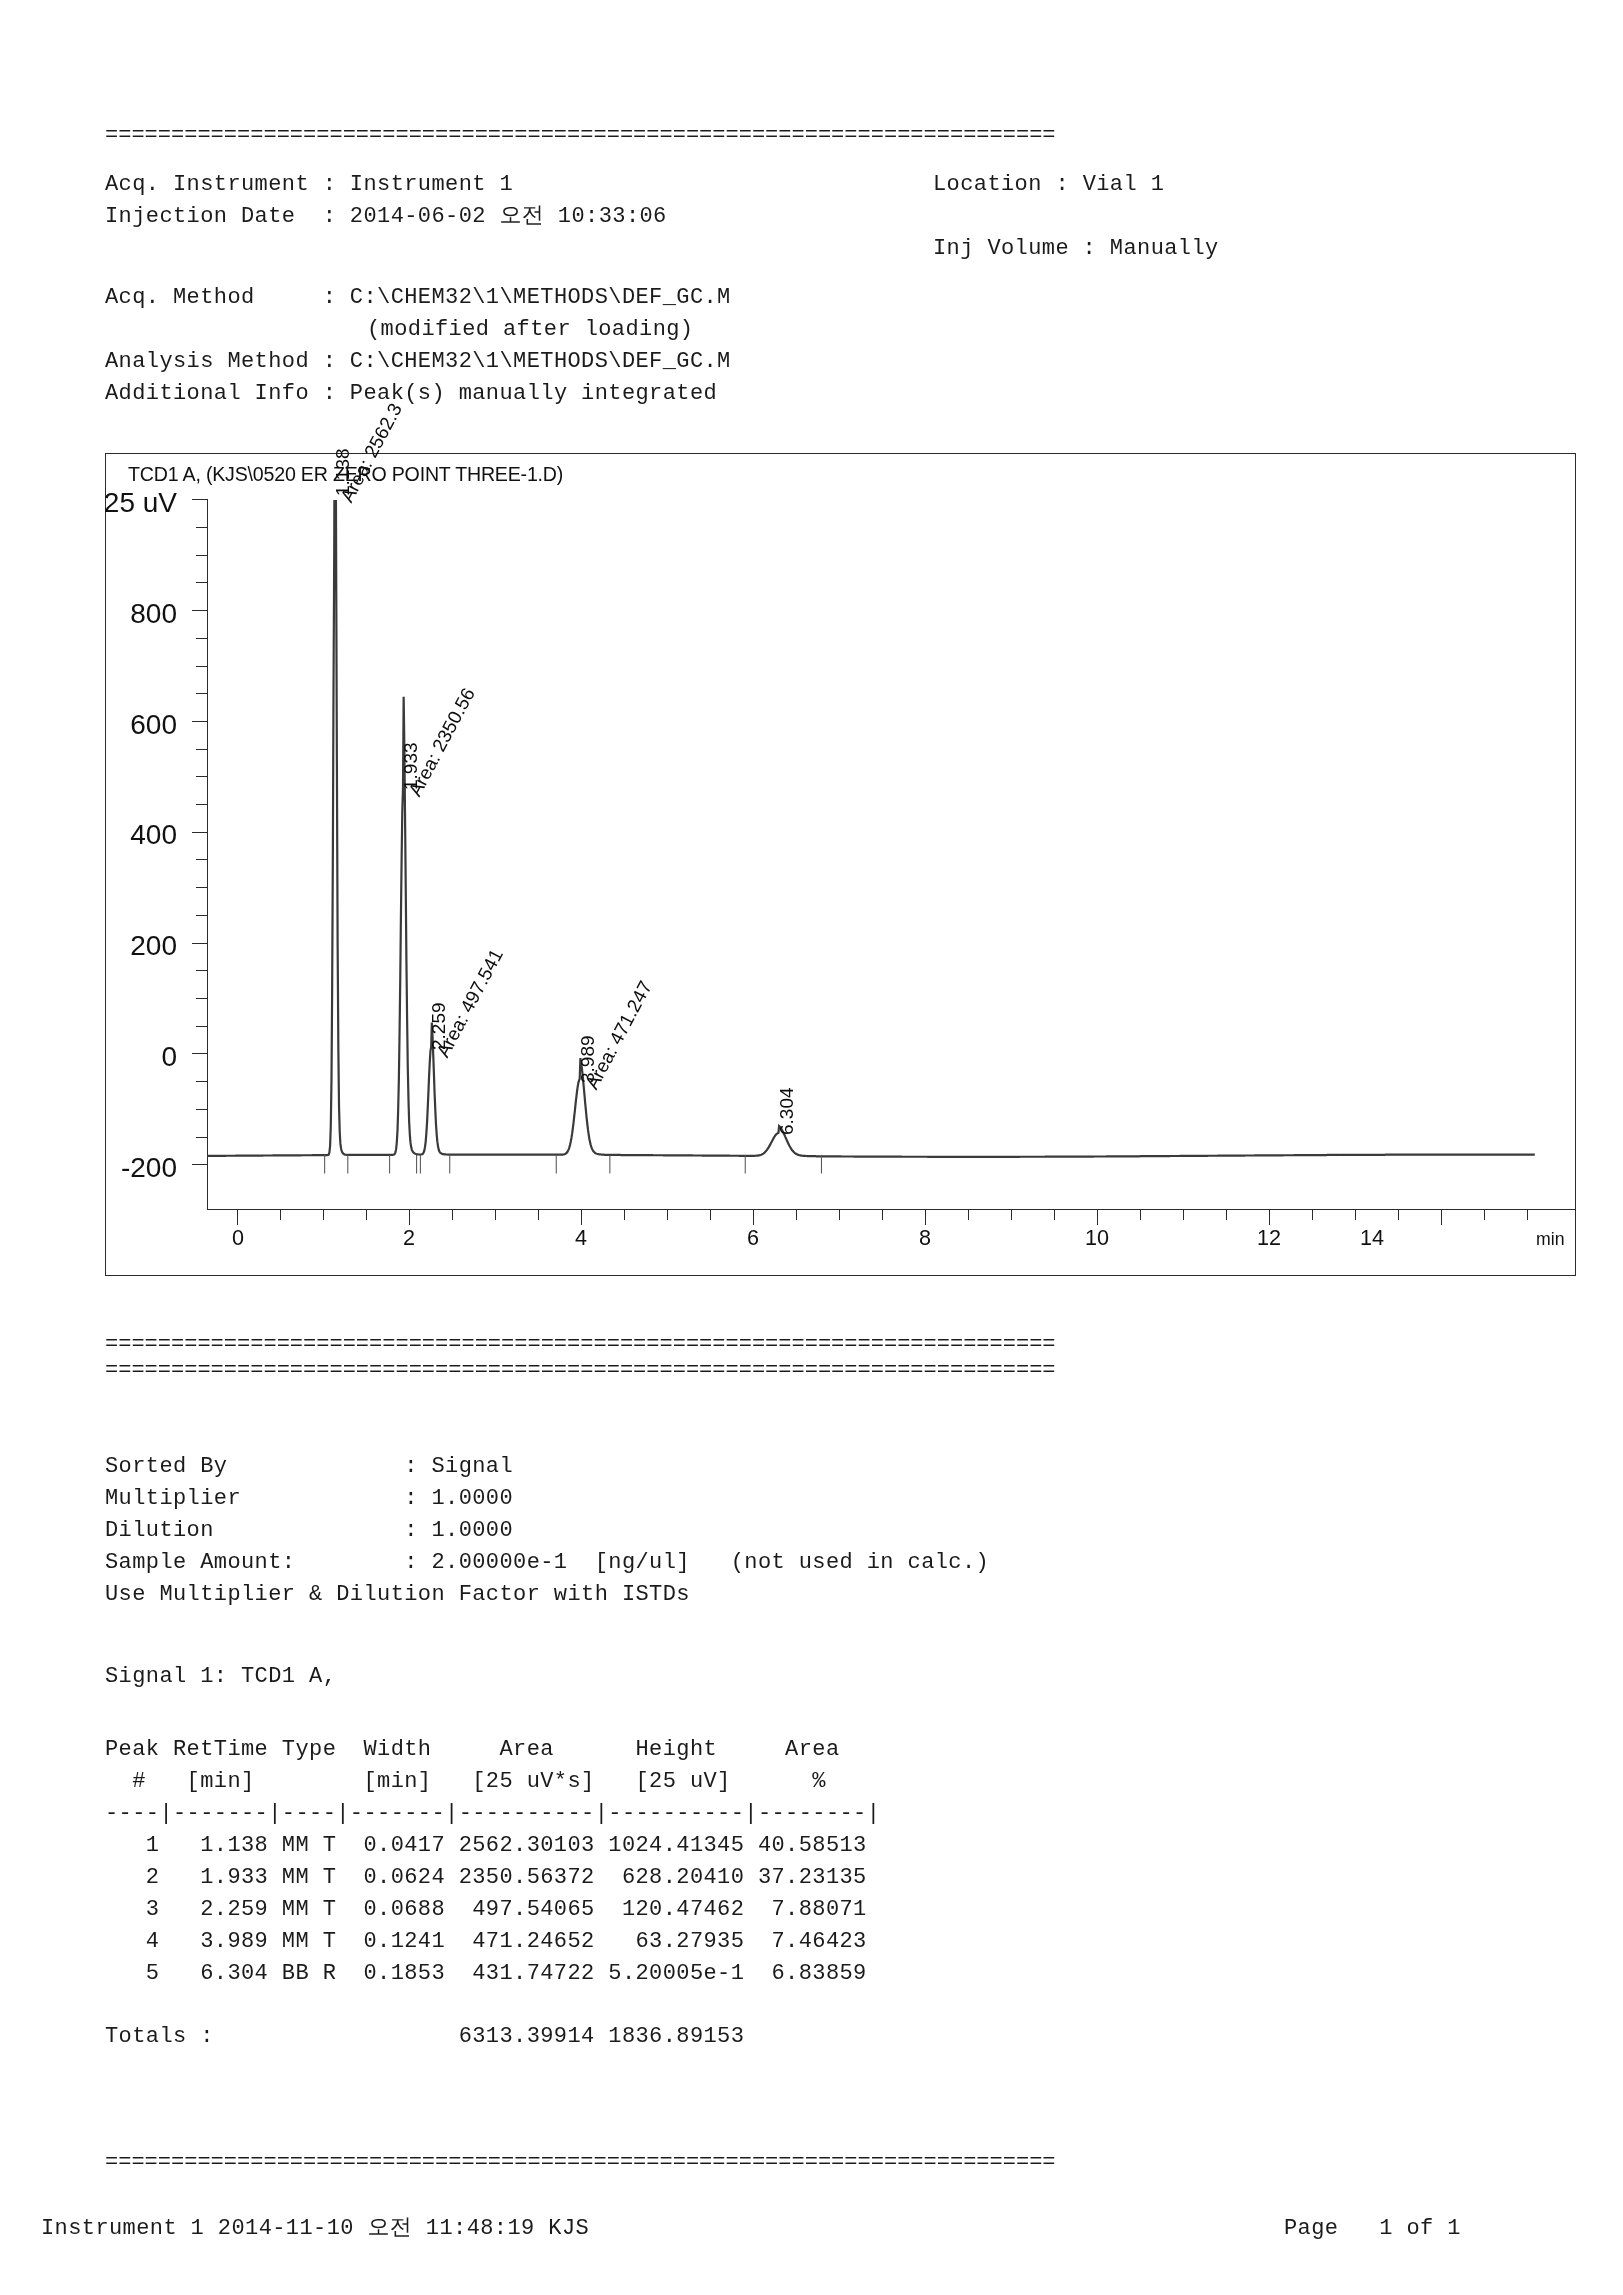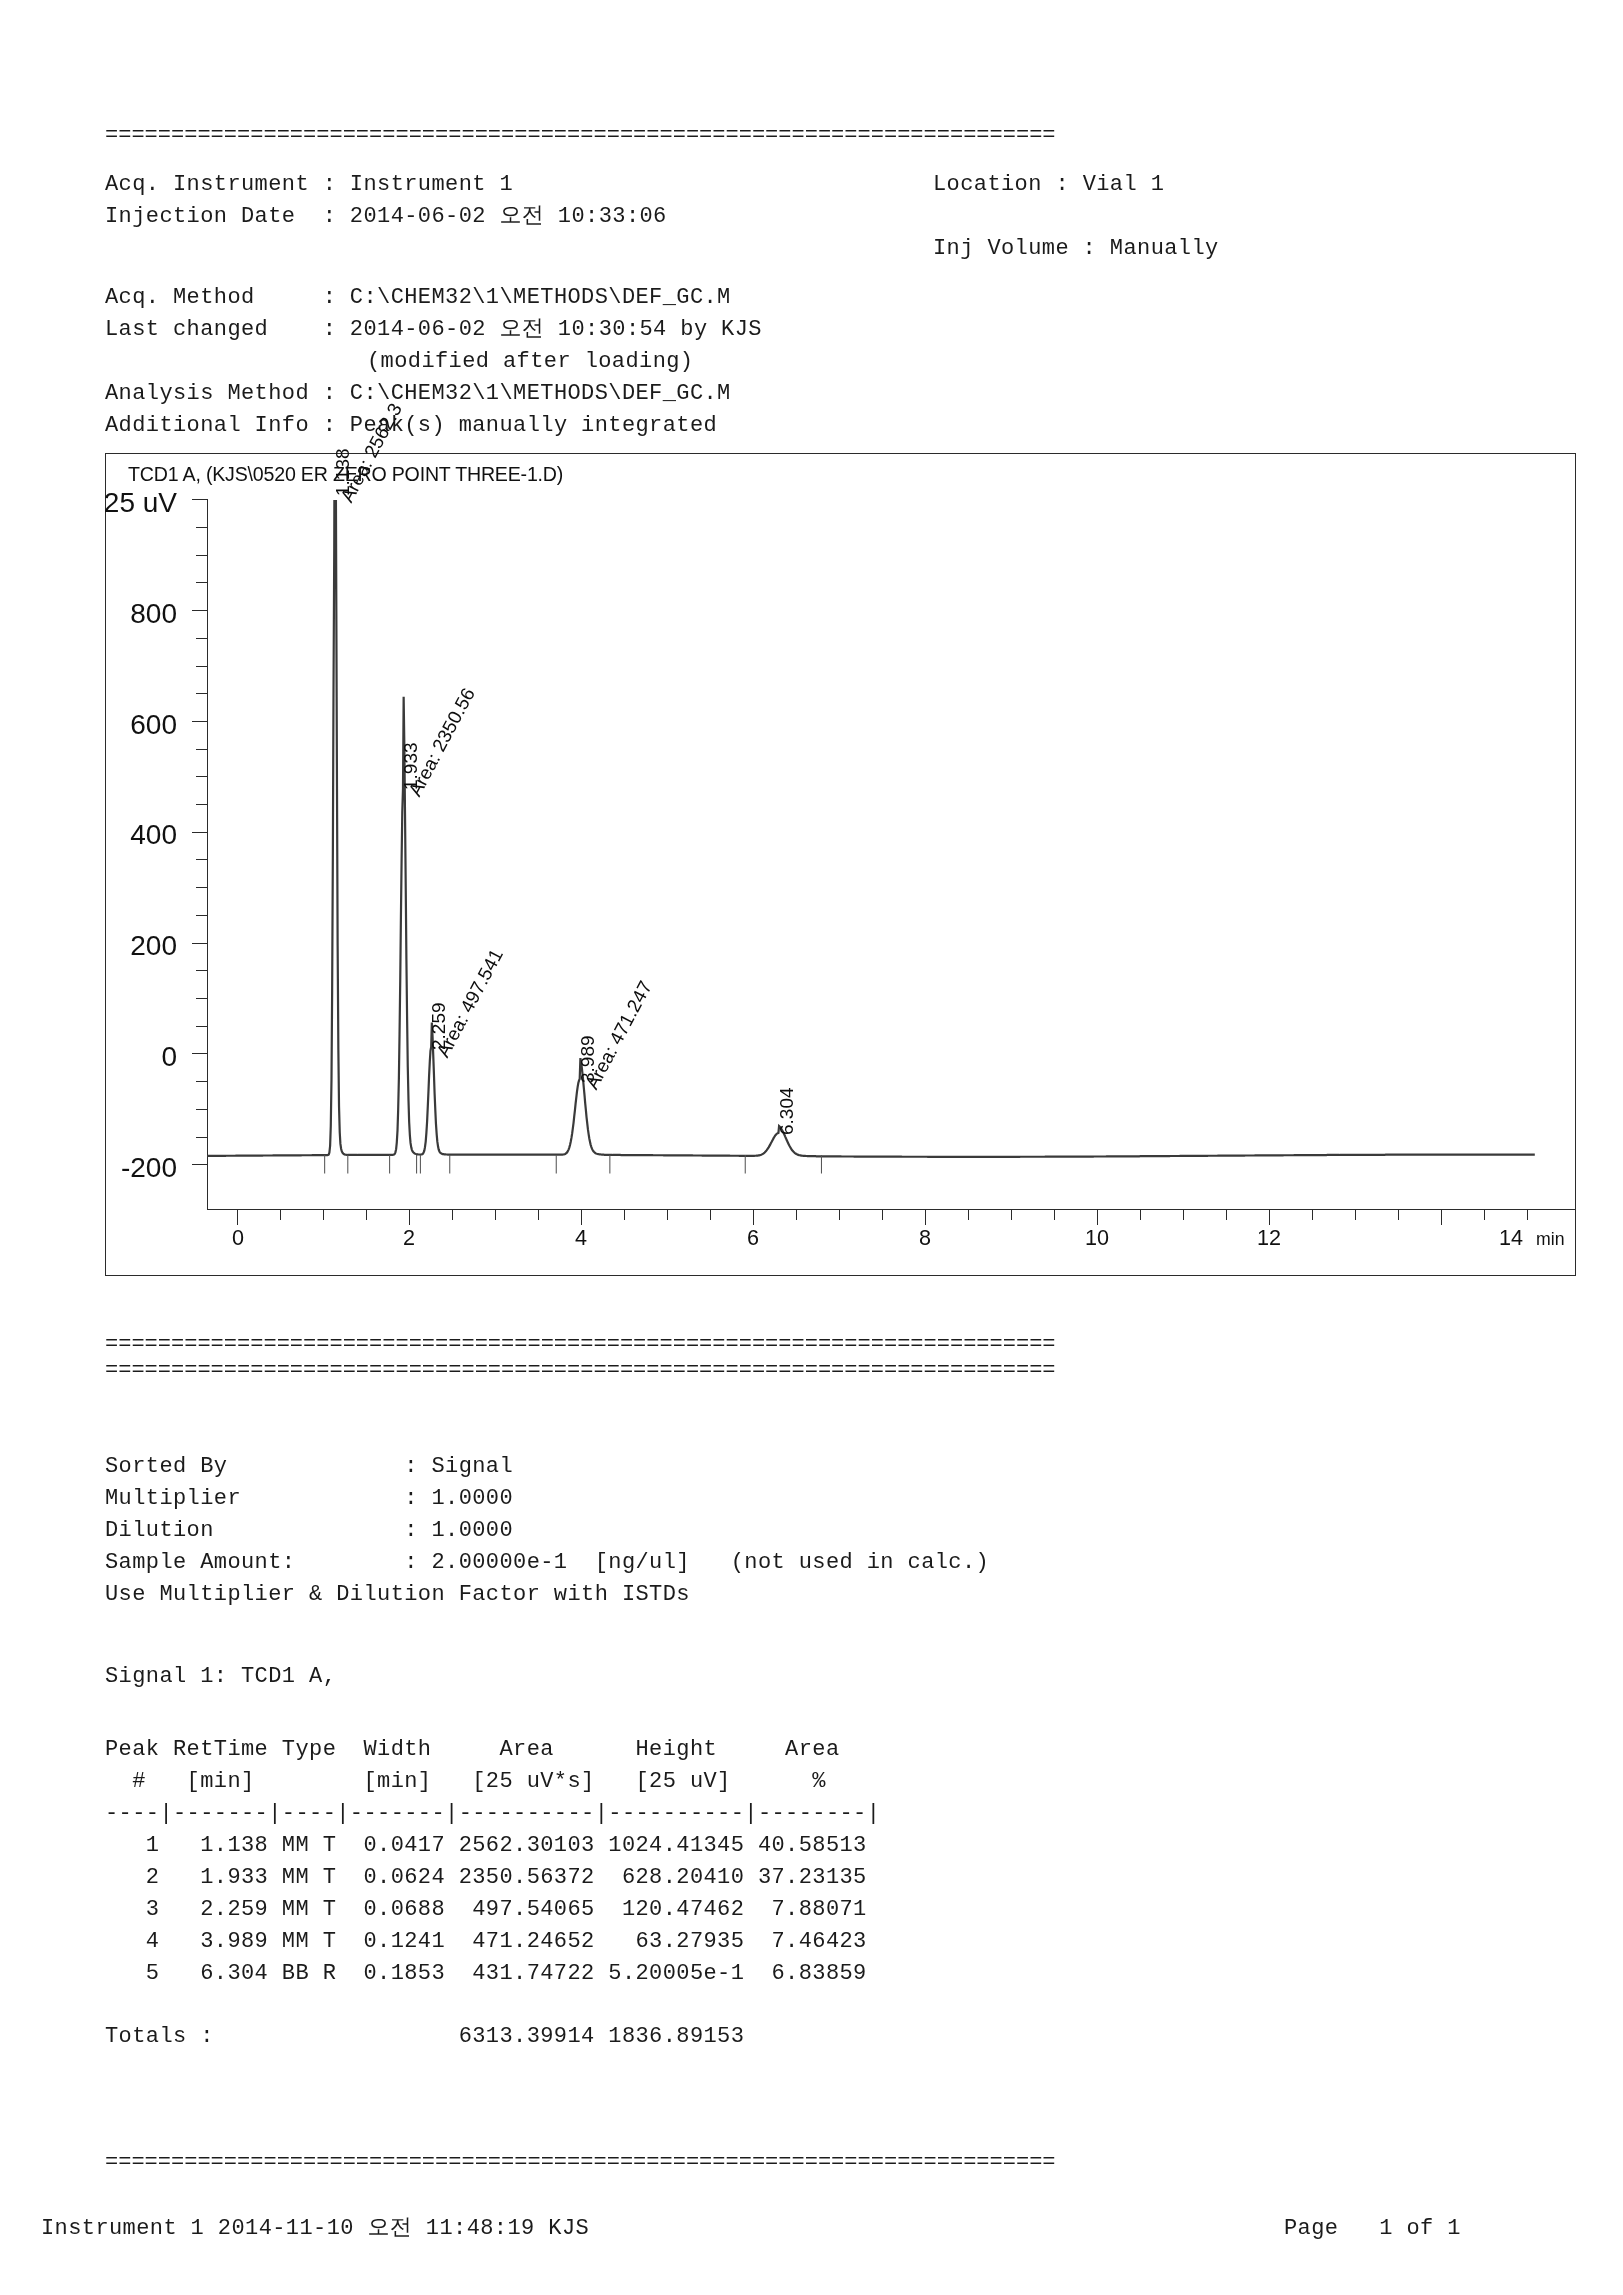--- a/index.html
+++ b/index.html
@@ -223,23 +223,20 @@
     <div class="acq-row">
       <span class="acq-right"><span class="mono">Inj Volume : </span><span class="mono">Manually</span></span>
     </div>
 
     <div class="acq-row" style="height:17px;"></div>
 
     <div class="acq-row">
       <span class="mono">Acq. Method     : </span><span class="mono">C:\CHEM32\1\METHODS\DEF_GC.M</span>
     </div>
 
-    <div class="acq-row">
-      <span class="mono">Last changed    : </span><span class="mono">2014-06-02 오전 10:30:54 by KJS</span>
-    </div>
 
     <div class="acq-row">
       <span class="mono" style="padding-left:262px;">(modified after loading)</span>
     </div>
 
     <div class="acq-row">
       <span class="mono">Analysis Method : </span><span class="mono">C:\CHEM32\1\METHODS\DEF_GC.M</span>
     </div>
 
     <div class="acq-row">
@@ -297,21 +294,21 @@
       <div class="xlabel" style="left: 581px;">4</div>
       <div class="xtick major" style="left: 753px;"></div>
       <div class="xlabel" style="left: 753px;">6</div>
       <div class="xtick major" style="left: 925px;"></div>
       <div class="xlabel" style="left: 925px;">8</div>
       <div class="xtick major" style="left: 1097px;"></div>
       <div class="xlabel" style="left: 1097px;">10</div>
       <div class="xtick major" style="left: 1269px;"></div>
       <div class="xlabel" style="left: 1269px;">12</div>
       <div class="xtick major" style="left: 1441px;"></div>
-      <div class="xlabel" style="left: 1511px;">14</div>
+      <div class="xlabel" style="left: 1372px;">14</div>
       <div class="xtick" style="left: 280px;"></div>
       <div class="xtick" style="left: 323px;"></div>
       <div class="xtick" style="left: 366px;"></div>
       <div class="xtick" style="left: 452px;"></div>
       <div class="xtick" style="left: 495px;"></div>
       <div class="xtick" style="left: 538px;"></div>
       <div class="xtick" style="left: 624px;"></div>
       <div class="xtick" style="left: 667px;"></div>
       <div class="xtick" style="left: 710px;"></div>
       <div class="xtick" style="left: 796px;"></div>

